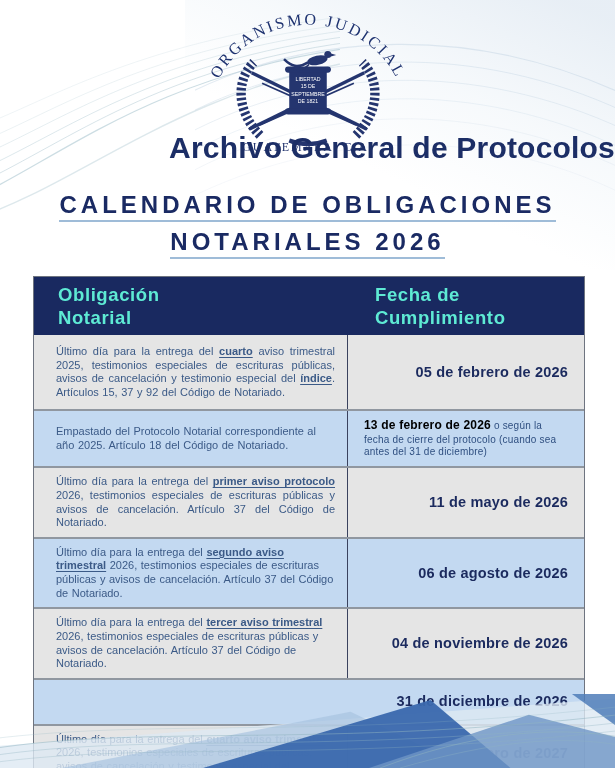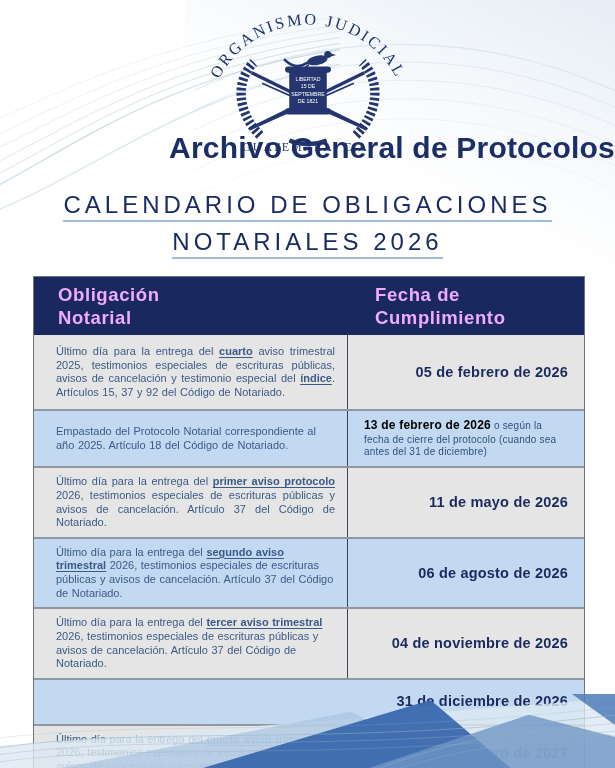--- a/index.html
+++ b/index.html
@@ -18,27 +18,27 @@
   .g4 { background:#6e95c5; opacity:.8; clip-path:polygon(60% 100%, 86% 28%, 100% 58%, 100% 100%); }
   .g5 { background:#4f7cb8; opacity:.85; clip-path:polygon(93% 0, 100% 0, 100% 42%); }
 
   
   .logo { position:absolute; top:6px; left:50%; transform:translateX(-50%); }
 
   
   .title1 { position:absolute; top:131px; width:100%; text-align:right;
             font-size:30px; font-weight:800; color:#1c2e66; letter-spacing:.2px; }
   .title2 { position:absolute; top:186px; width:100%; text-align:center;
-            font-size:24px; font-weight:400; color:#1a2a63; letter-spacing:4px; line-height:37px; }
+            font-size:24px; font-weight:700; color:#1a2a63; letter-spacing:4px; line-height:37px; }
   .title2 .uline { border-bottom:2px solid #9fbcd8; padding-bottom:2px; }
 
   
   .cal-table { position:absolute; left:33px; top:276px; width:552px;
                border:1.5px solid #6e7480; background:#fff; }
-  .thead { display:flex; background:#192960; min-height:54px; color:#f0abfc;
+  .thead { display:flex; background:#192960; min-height:54px; color:#5eead4;
            font-weight:700; font-size:18.5px; letter-spacing:.6px; line-height:1.25; }
   .th { display:flex; align-items:center; white-space:pre-line; }
   .th1 { width:314px; padding:6px 10px 6px 24px; }
   .th2 { flex:1; padding:6px 10px 6px 27px; }
   .row { display:flex; border-top:2px solid #9097a0; background:#e5e5e5; }
   .row:nth-child(even) { background:#c3d9f1; }
   .row:nth-child(1) { min-height:74px; border-top:none; }
   .row:nth-child(2) { min-height:57px; }
   .row:nth-child(3) { min-height:54px; }
   .row:nth-child(4) { min-height:53px;gap:46px; }

